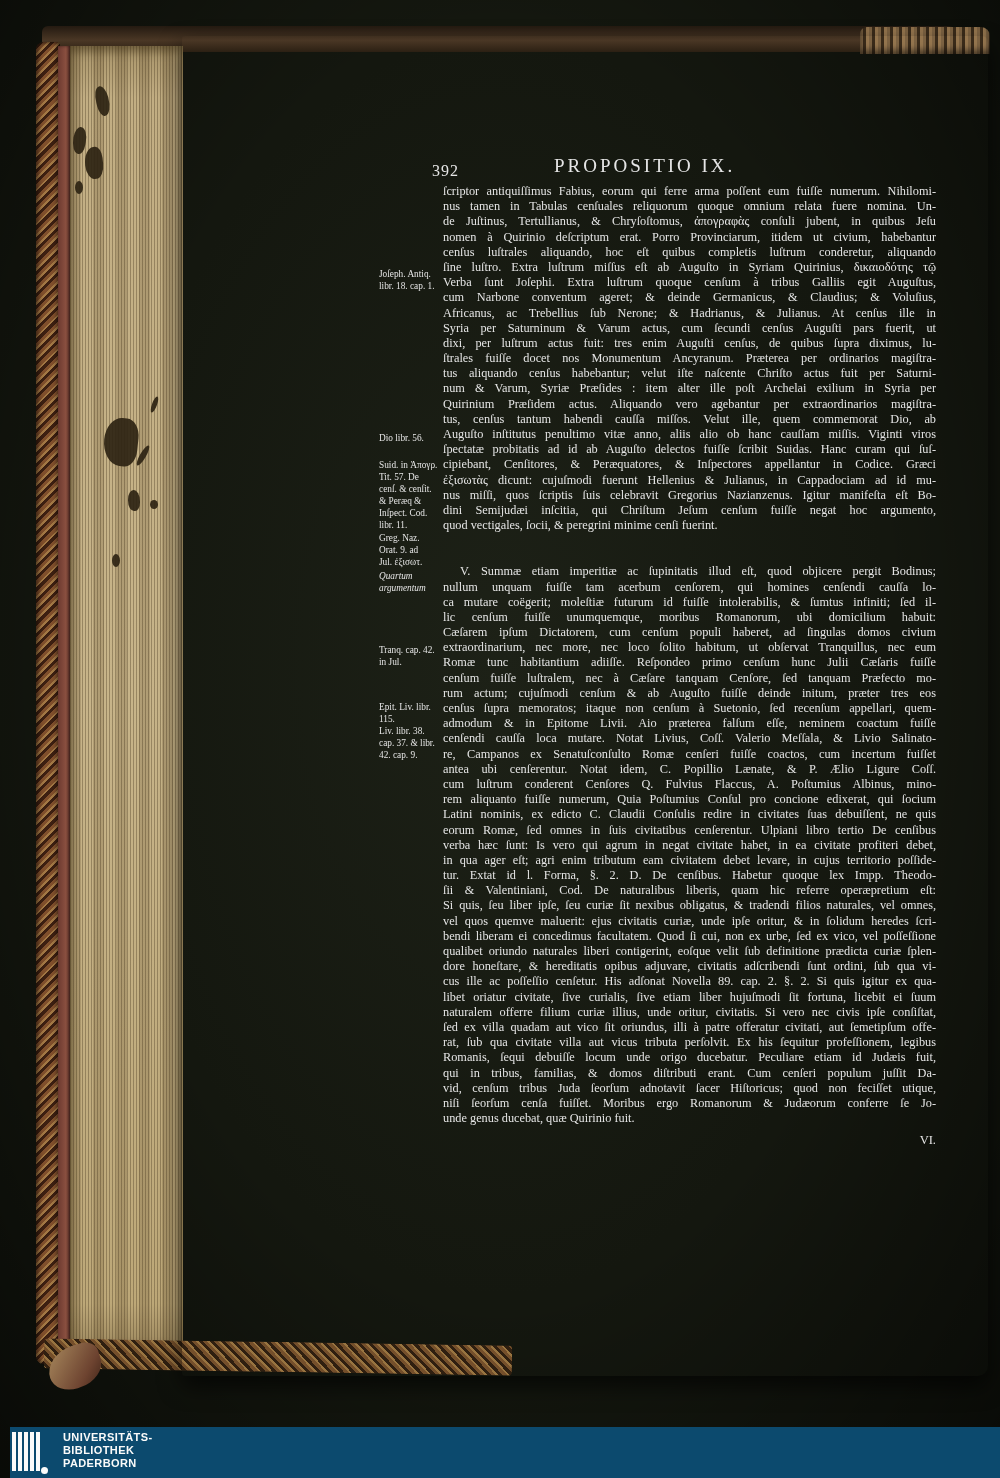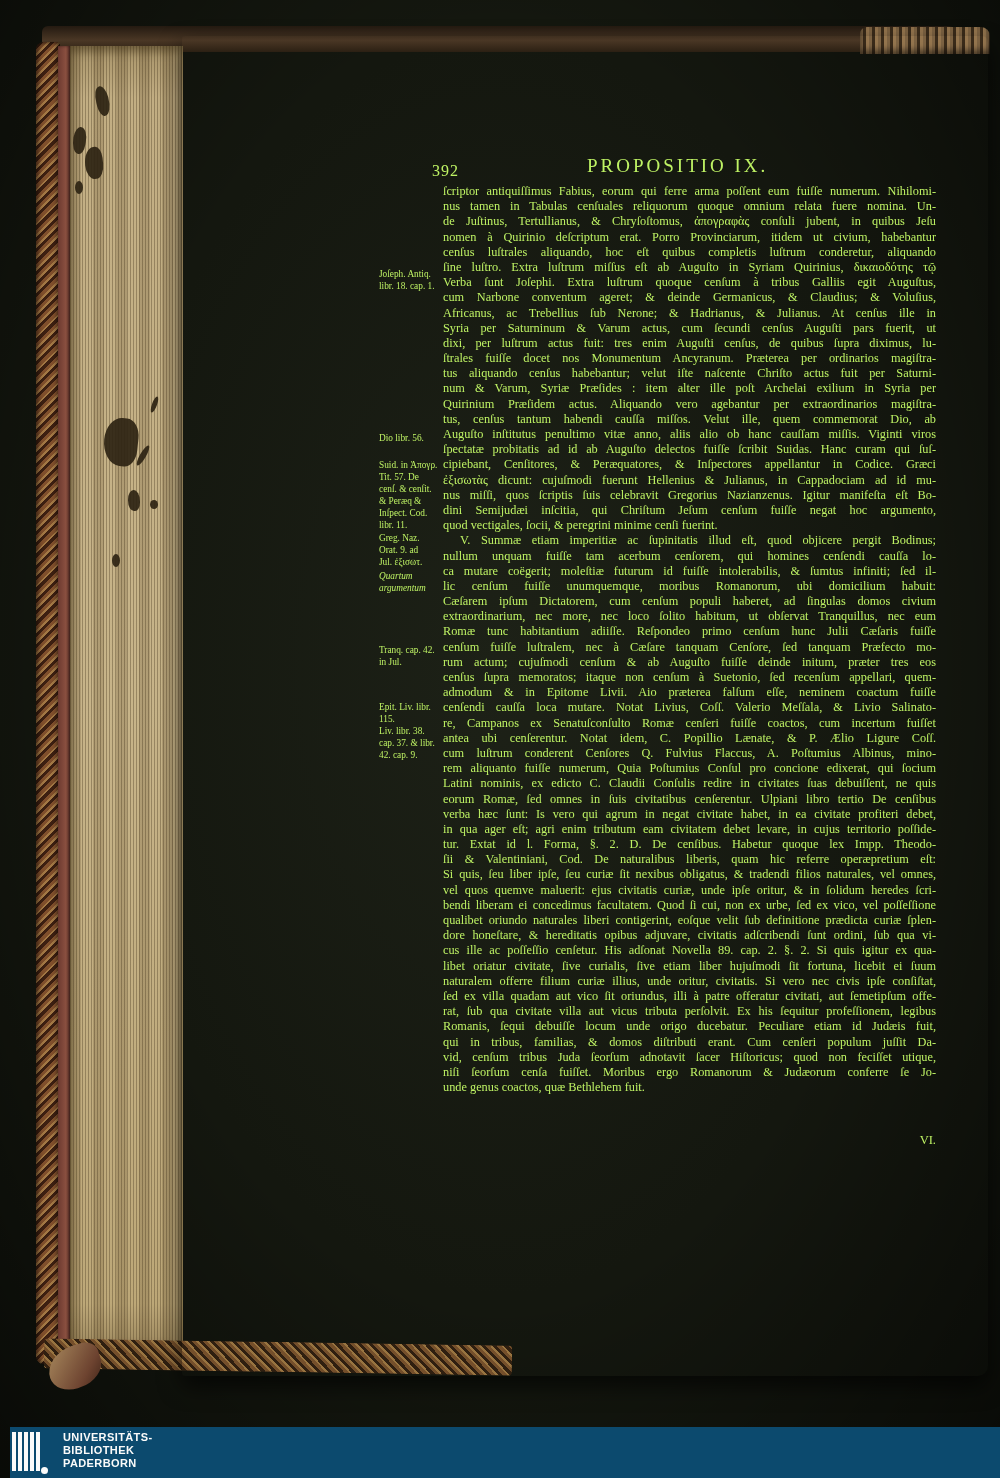--- a/index.html
+++ b/index.html
@@ -43,27 +43,27 @@
   
   .page{left:182px;top:36px;width:806px;height:1340px;border-radius:3px 6px 10px 3px;
     background:
       radial-gradient(ellipse at 42% 38%, rgba(255,252,238,.30) 0%, rgba(0,0,0,0) 60%),
       linear-gradient(180deg, rgba(120,95,55,.18) 0%, rgba(0,0,0,0) 3%, rgba(0,0,0,0) 96%, rgba(110,85,45,.28) 100%),
       linear-gradient(90deg,#d9cba8 0%,#e8dcbf 3%,#ece2c8 10%,#f0e7cf 55%,#ebdfc1 82%,#dcca a2 88%,#d6c29a 89%,#c2ab80 93.2%,#e4d5b3 95.4%,#d5c29c 97%,#9c815a 99%,#6f5538 100%),
       #ece2c8;
     box-shadow:0 10px 22px rgba(0,0,0,.65);}
 
   
-  .ink{color:#bef264;}
+  .ink{color:#e5e5e5;}
   .pagenum{left:250px;top:126px;font-size:16px;letter-spacing:1px;}
-  .header{left:372px;top:119px;font-size:19px;letter-spacing:3px;white-space:nowrap;margin-left:33px;}
+  .header{left:372px;top:119px;font-size:19px;letter-spacing:3px;white-space:nowrap;}
   .textblock{left:261px;top:148px;width:493px;}
   .line{height:15.2px;line-height:15.2px;font-size:12.3px;text-align:justify;text-align-last:justify;overflow:hidden;white-space:normal;}
   .line.nj{text-align-last:left;}
-  .line.ind{text-indent:17px;}
+  .line.ind{text-indent:17px;margin-top:31px;}
   .s-r{font-style:normal;}
   .s-i,.s-g{margin-top:6px;}
   .mnote{left:197px;width:74px;font-size:9.3px;line-height:12.1px;text-align:left;}
   .mnote.it{font-style:italic;}
   .catchword{left:261px;top:1097px;width:493px;text-align:right;font-size:12.5px;}
 
   
   .logoband{left:0;top:1427px;width:1000px;height:51px;}
   .logobars{left:2px;top:5px;width:30px;height:39px;
     background:repeating-linear-gradient(90deg,#fbfbfa 0 4px,rgba(0,0,0,0) 4px 6px);}
@@ -151,21 +151,21 @@
       <div class="line"><span class="s-i">dore honeſtare, &amp; hereditatis opibus adjuvare, civitatis adſcribendi ſunt ordini, ſub qua vi-</span></div>
       <div class="line"><span class="s-i">cus ille ac poſſeſſio cenſetur.</span><span class="s-r"> His adſonat Novella 89. cap. 2. §. 2. </span><span class="s-i">Si quis igitur ex qua-</span></div>
       <div class="line"><span class="s-i">libet oriatur civitate, ſive curialis, ſive etiam liber hujuſmodi ſit fortuna, licebit ei ſuum</span></div>
       <div class="line"><span class="s-i">naturalem offerre filium curiæ illius, unde oritur, civitatis. Si vero nec civis ipſe conſiſtat,</span></div>
       <div class="line"><span class="s-i">ſed ex villa quadam aut vico ſit oriundus, illi à patre offeratur civitati, aut ſemetipſum offe-</span></div>
       <div class="line"><span class="s-i">rat, ſub qua civitate villa aut vicus tributa perſolvit.</span><span class="s-r"> Ex his ſequitur profeſſionem, legibus</span></div>
       <div class="line"><span class="s-r">Romanis, ſequi debuiſſe locum unde origo ducebatur. Peculiare etiam id Judæis fuit,</span></div>
       <div class="line"><span class="s-r">qui in tribus, familias, &amp; domos diſtributi erant. Cum cenſeri populum juſſit Da-</span></div>
       <div class="line"><span class="s-r">vid, cenſum tribus Juda ſeorſum adnotavit ſacer Hiſtoricus; quod non feciſſet utique,</span></div>
       <div class="line"><span class="s-r">niſi ſeorſum cenſa fuiſſet. Moribus ergo Romanorum &amp; Judæorum conferre ſe Jo-</span></div>
-      <div class="line nj"><span class="s-r">unde genus coactos, quæ Bethlehem fuit.</span></div>
+      <div class="line nj"><span class="s-r">unde genus ducebat, quæ Quirinio fuit.</span></div>
     </div>
   <div class="abs ink catchword">VI.</div>
 <div class="abs ink mnote" style="top: 232px;">
       <div>Joſeph. Antiq.</div>
       <div>libr. 18. cap. 1.</div>
     </div>
     <div class="abs ink mnote" style="top: 396px;">
       <div>Dio libr. 56.</div>
     </div>
     <div class="abs ink mnote" style="top: 423px;">

